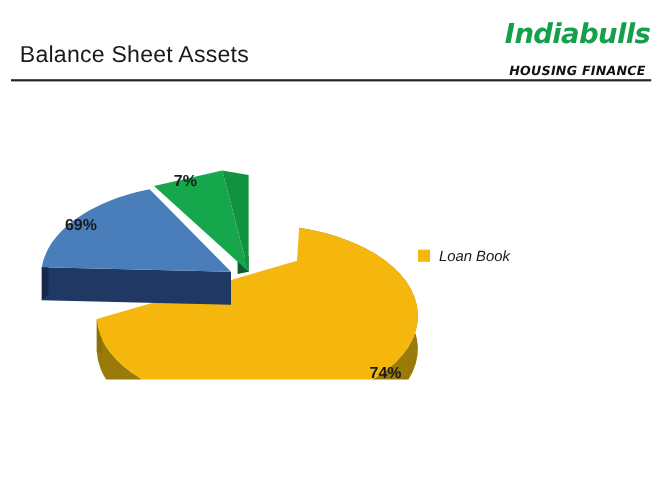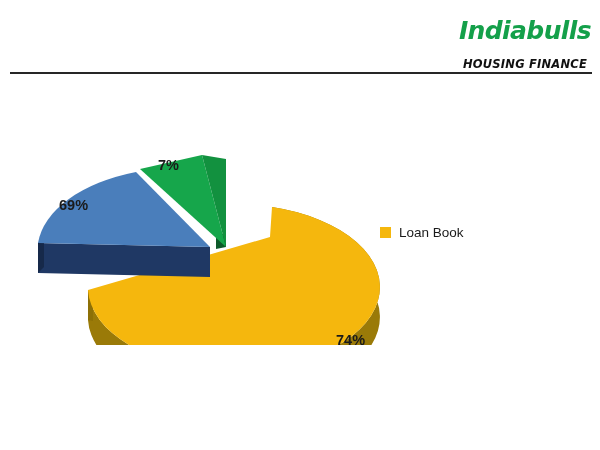--- a/index.html
+++ b/index.html
@@ -89,20 +89,21 @@
   #label-loan  { left: 336px; top: 237px; }
   #label-cash  { left: 59px;  top: 102px; }
   #label-other { left: 158px; top: 62px;  }
 
   
   #legend {
     position: absolute;
     left: 380px;
     top: 118px;
     width: 210px;
+    font-style: italic;
   }
   .legend-row {
     display: flex;
     align-items: center;
     height: 38px;
   }
   .legend-swatch {
     width: 11px;
     height: 11px;
     flex: 0 0 11px;
@@ -112,20 +113,21 @@
     font-size: 13.5px;
     color: #1a1a1a;
     white-space: nowrap;
   }
 </style>
 </head>
 <body>
 
 <div id="slide">
 
+  <div id="page-title">Balance Sheet Assets</div>
   <div id="title-rule"></div>
 
   <div id="logo">
     <div id="logo-wordmark">Indiabulls</div>
     <div id="logo-tagline">HOUSING FINANCE</div>
   </div>
 
   <div id="chart-area">
 
     <svg id="pie-svg" width="360" height="230" viewBox="0 0 360 230">

